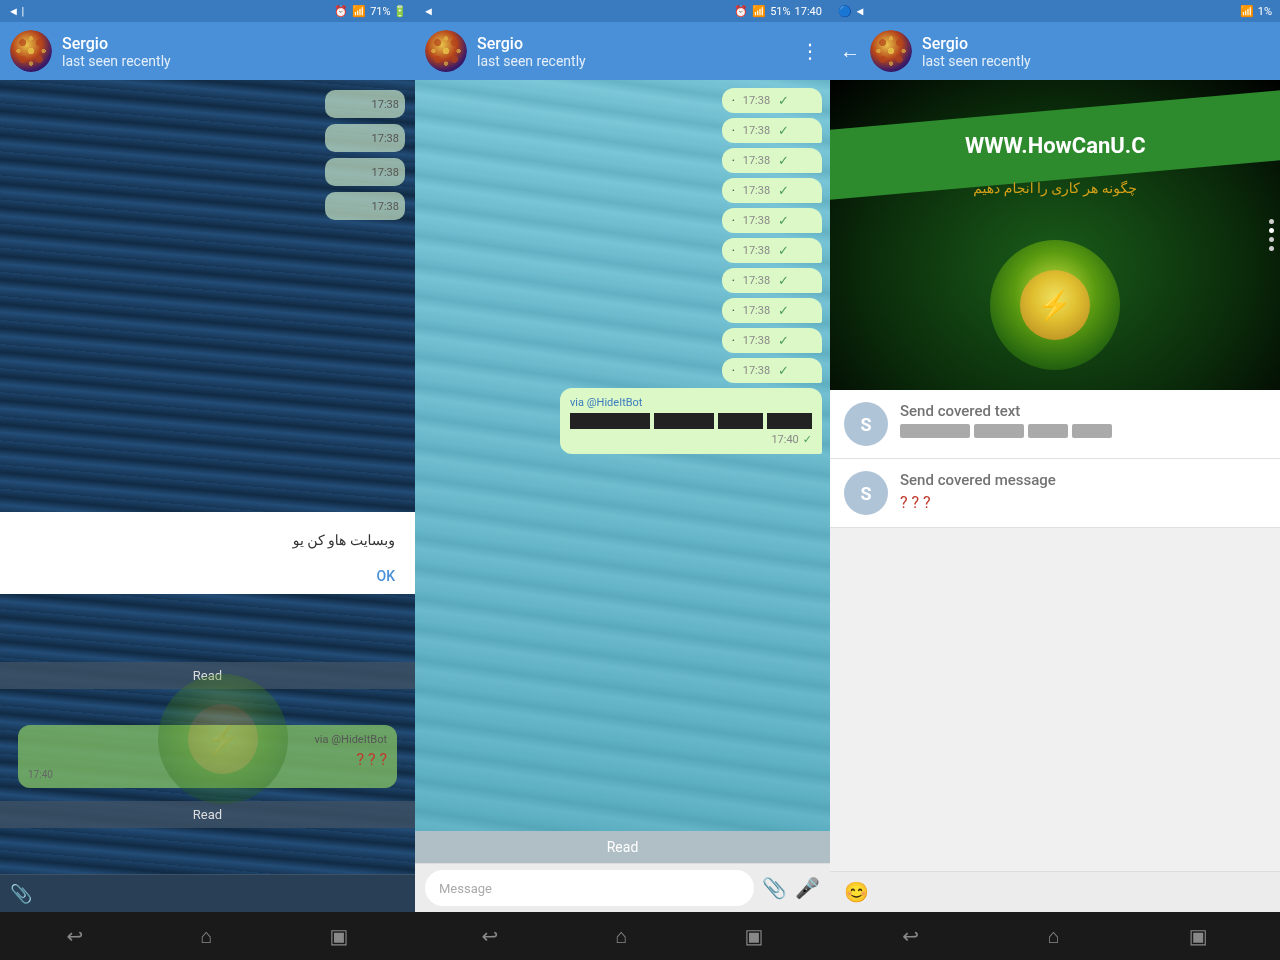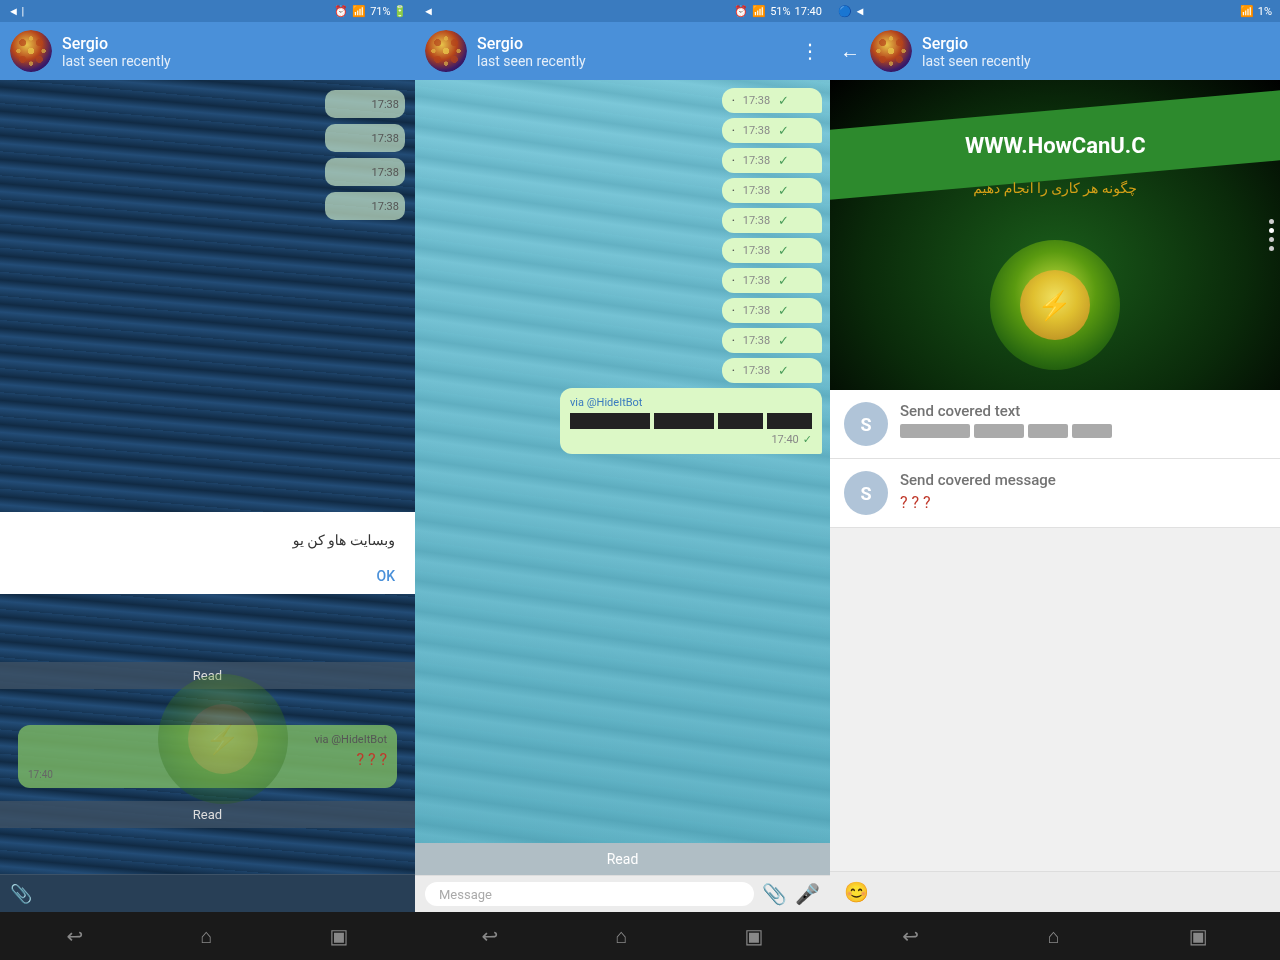--- a/index.html
+++ b/index.html
@@ -338,21 +338,21 @@
       display: flex;
       align-items: center;
       padding: 6px 10px;
       gap: 8px;
       border-top: 1px solid #ddd;
     }
     .input-field {
       flex: 1;
       background: #fff;
       border-radius: 20px;
-      height: 24px;
+      height: 36px;
       display: flex;
       align-items: center;
       padding: 0 14px;
       font-size: 13px;
       color: #aaa;
     }
 
     
     .panel-3 {
       width: 450px;

